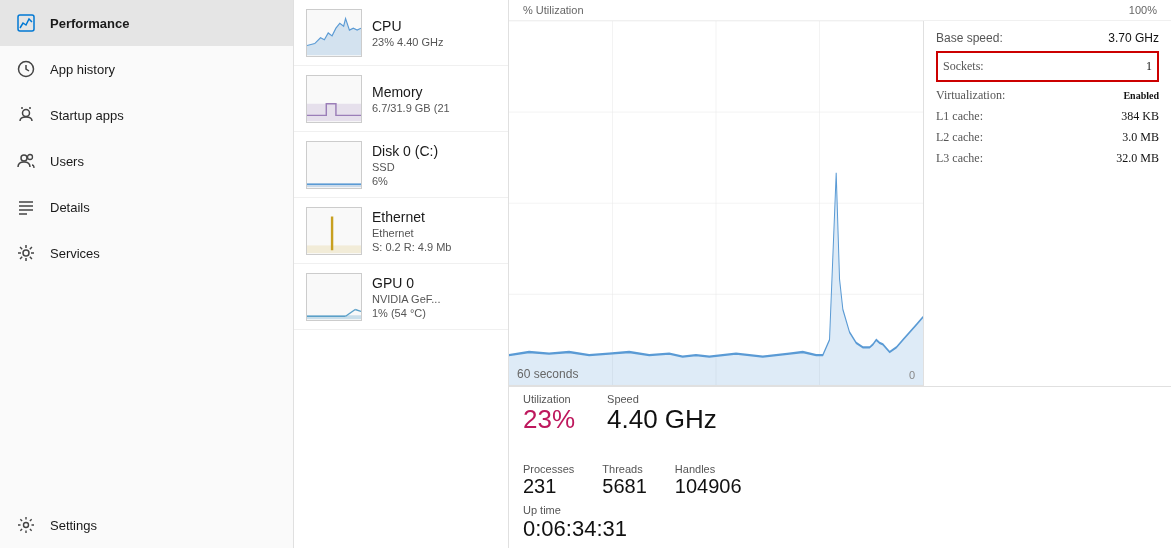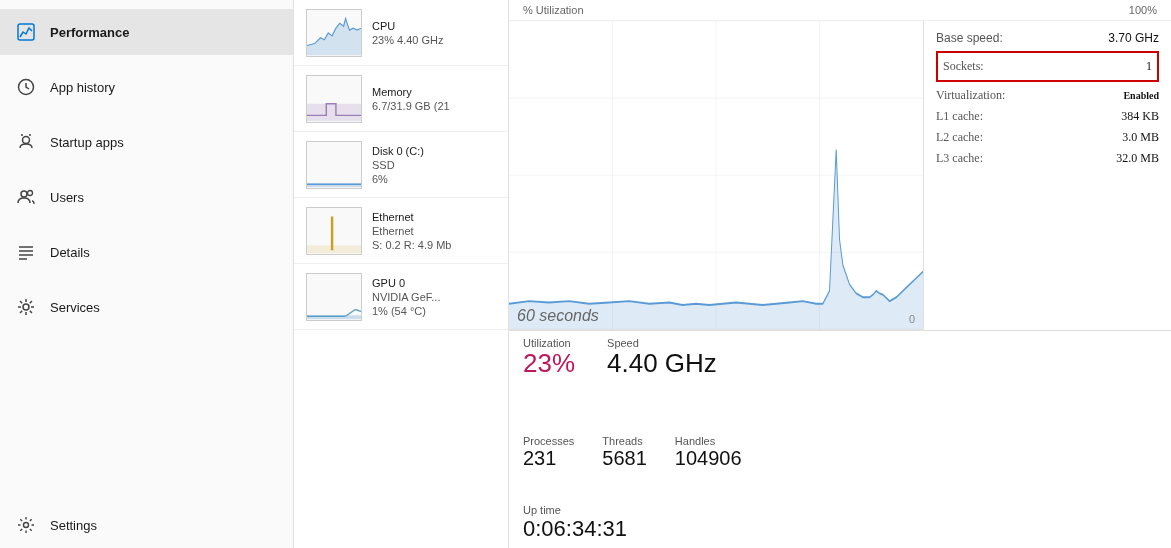--- a/index.html
+++ b/index.html
@@ -24,21 +24,20 @@
     }
     .sidebar-item {
       display: flex;
       align-items: center;
       padding: 16px 16px;
       cursor: pointer;
       gap: 14px;
       font-size: 13px;
       color: #1a1a1a;
       height: 46px;
-      margin-top: 9px;
     }
     .sidebar-item.active {
       background: #e5e5e5;
       font-weight: 600;
     }
     .sidebar-icon {
       width: 20px;
       height: 20px;
       flex-shrink: 0;
       display: flex;
@@ -79,21 +78,21 @@
       border: 1px solid #ccc;
       background: #f9f9f9;
       flex-shrink: 0;
       display: flex;
       align-items: flex-end;
       justify-content: center;
       position: relative;
       overflow: hidden;
     }
     .device-info { flex: 1; min-width: 0; }
-    .device-name { font-size: 11px; font-weight: 500; color: #1a1a1a; }
+    .device-name { font-size: 14px; font-weight: 500; color: #1a1a1a; }
     .device-sub { font-size: 11px; color: #555; margin-top: 2px; }
 
     
     .graph-area {
       flex: 1;
       display: flex;
       flex-direction: column;
       padding: 0;
       height: 548px;
       overflow: hidden;
@@ -110,23 +109,22 @@
     .graph-container {
       position: relative;
       flex: 1;
       background: #fff;
       border-bottom: 1px solid #e0e0e0;
     }
     .graph-time-label {
       position: absolute;
       left: 8px;
       bottom: 4px;
-      font-size: 16px;
+      font-size: 12px;
       color: #666;
-      font-style: italic;
     }
     .graph-zero-label {
       position: absolute;
       right: 8px;
       bottom: 4px;
       font-size: 11px;
       color: #888;
     }
     svg.cpu-graph {
       width: 100%;
@@ -192,21 +190,20 @@
 
     .bottom-section {
       display: flex;
       border-top: 1px solid #e0e0e0;
     }
 
     .left-stats {
       flex: 1;
       display: flex;
       flex-direction: column;
-      gap: 28px;
     }
 
     .right-info {
       width: 248px;
       flex-shrink: 0;
       border-left: 1px solid #e0e0e0;
       padding: 6px 12px;
     }
   </style>
 </head>

